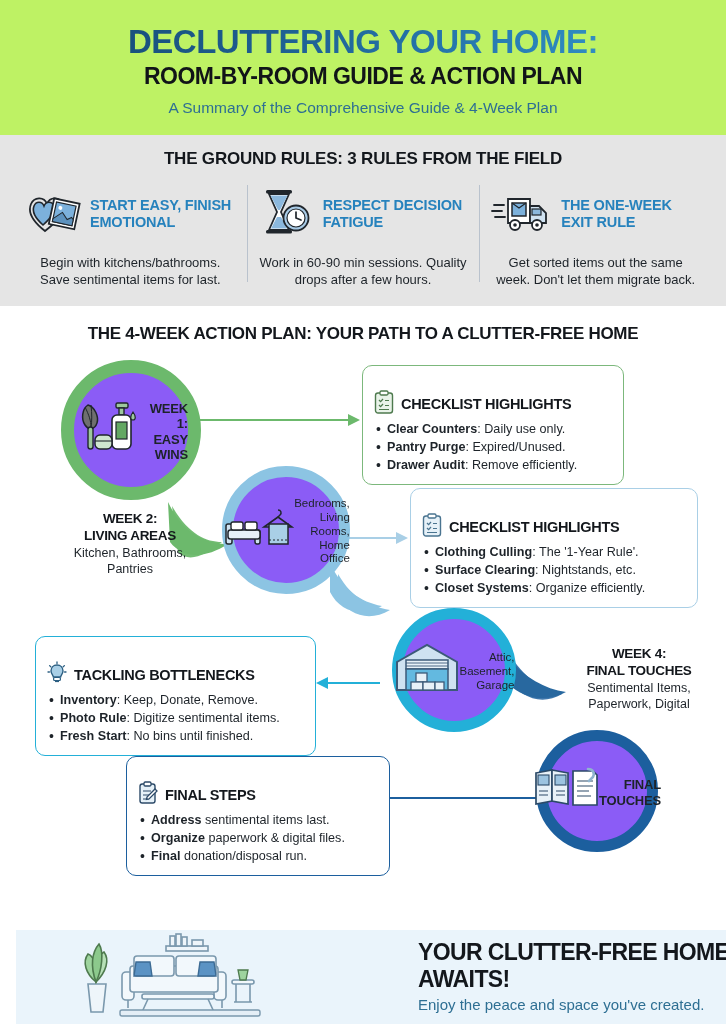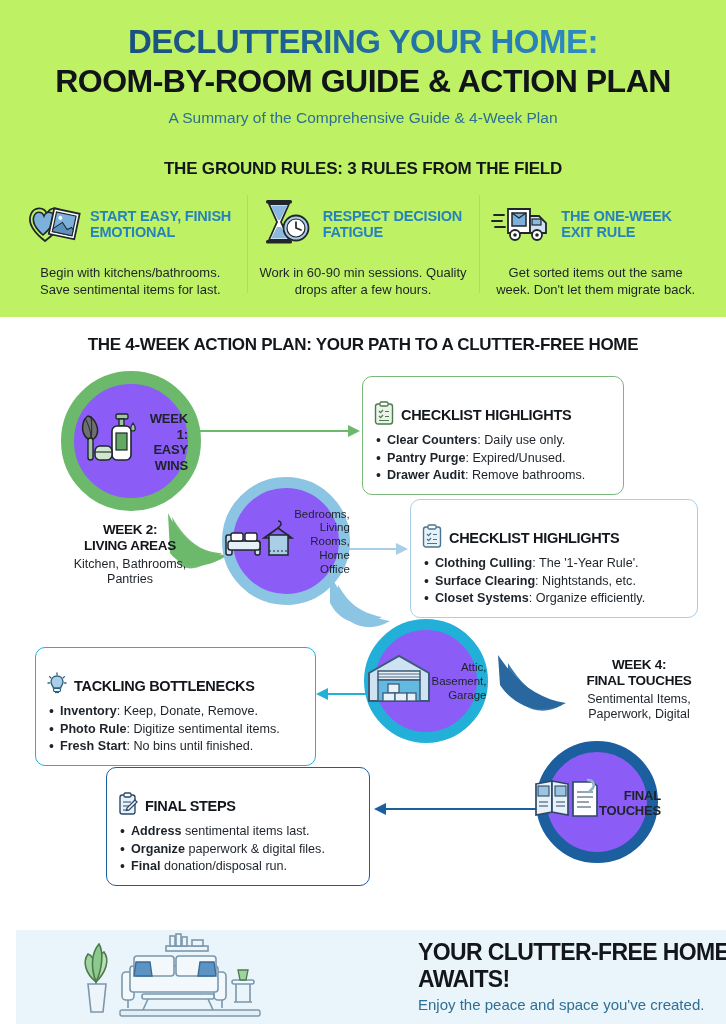--- a/index.html
+++ b/index.html
@@ -17,30 +17,30 @@
     padding: 24px 20px 18px;
     text-align: center;
   }
   .title-line1 {
     font-size: 33px; font-weight: 800; letter-spacing: -0.5px;
     background: linear-gradient(90deg,#17496f 0%, #1d5d8f 35%, #2a82b8 75%, #3e9fd0 100%);
     -webkit-background-clip: text; background-clip: text; color: transparent;
     line-height: 1.1;
   }
   .title-line2 {
-    font-size: 32px; font-weight: 800; color: #111418;
+    font-size: 23px; font-weight: 800; color: #111418;
     letter-spacing: -0.5px; line-height: 1.15; margin-top: 3px;
   }
   .subtitle {
     font-size: 15.5px; color: #2e6f93; margin-top: 9px; font-weight: 400;
   }
 
   
   .rules-band {
-    background: #bef264;
+    background: #e5e5e5;
     padding: 14px 14px 18px;
   }
   .rules-title {
     text-align: center; font-size: 17px; font-weight: 800;
     color: #13171c; letter-spacing: -0.2px; margin-bottom: 14px;
   }
   .rules-row { display: flex; }
   .rule-col {
     flex: 1; padding: 0 11px; position: relative;
   }
@@ -253,21 +253,21 @@
           <rect x="23" y="18" width="12" height="8" rx="2" fill="#fff" stroke="#20262c" stroke-width="1.4"></rect>
           <path d="M56 6 C59 6 60 9 58 11 L56 13" fill="none" stroke="#20262c" stroke-width="1.5"></path>
           <path d="M56 13 L42 23 H70 Z" fill="none" stroke="#20262c" stroke-width="1.6"></path>
           <rect x="47" y="20" width="19" height="20" fill="#a9cfe6" stroke="#20262c" stroke-width="1.5"></rect>
           <path d="M47 36 H66" stroke="#20262c" stroke-width="1" stroke-dasharray="2 2"></path>
         </svg>
       </span>
       <div class="c-caption">Bedrooms,<br>Living Rooms,<br>Home Office</div>
     </div>
 
-    <div class="circle" style="left:364px; top:302px; width:124px; height:124px; border:11px solid #23b0d8;">
+    <div class="circle" style="left:392px; top:302px; width:124px; height:124px; border:11px solid #23b0d8;">
       <span>
         <svg width="66" height="52" viewBox="0 0 66 52">
           <path d="M3 20 L33 3 L63 20 V48 H3 Z" fill="#cfe2f1" stroke="#3c5a78" stroke-width="2"></path>
           <rect x="12" y="18" width="42" height="9" fill="#e8f1f8" stroke="#3c5a78" stroke-width="1.5"></rect>
           <path d="M12 21 H54 M12 24 H54" stroke="#3c5a78" stroke-width="0.9"></path>
           <rect x="12" y="27" width="42" height="21" fill="#63b9e0" stroke="#3c5a78" stroke-width="1.5"></rect>
           <rect x="22" y="31" width="11" height="9" fill="#e8f1f8" stroke="#3c5a78" stroke-width="1.3"></rect>
           <rect x="17" y="40" width="12" height="8" fill="#e8f1f8" stroke="#3c5a78" stroke-width="1.3"></rect>
           <rect x="29" y="40" width="12" height="8" fill="#e8f1f8" stroke="#3c5a78" stroke-width="1.3"></rect>
           <rect x="41" y="40" width="9" height="8" fill="#e8f1f8" stroke="#3c5a78" stroke-width="1.3"></rect>
@@ -314,21 +314,21 @@
             <path d="M5 10 L6.6 11.6 L9 9" stroke="#4e7a4e" stroke-width="1.3" fill="none"></path>
             <path d="M5 15 L6.6 16.6 L9 14" stroke="#4e7a4e" stroke-width="1.3" fill="none"></path>
             <path d="M11 10.5 H15 M11 15.5 H15 M5 19.5 H15" stroke="#4e7a4e" stroke-width="1.2"></path>
           </svg>
         </span>
         <span class="card-title">CHECKLIST HIGHLIGHTS</span>
       </div>
       <ul>
         <li><b>Clear Counters</b><span>: Daily use only.</span></li>
         <li><b>Pantry Purge</b><span>: Expired/Unused.</span></li>
-        <li><b>Drawer Audit</b><span>: Remove bathrooms.</span></li>
+        <li><b>Drawer Audit</b><span>: Remove efficiently.</span></li>
       </ul>
     </div>
 
     <div class="card" style="left:410px; top:182px; width:288px; border:1.6px solid #a9cfe6;">
       <div class="card-head">
         <span>
           <svg width="20" height="24" viewBox="0 0 20 24">
             <rect x="1.5" y="3" width="17" height="20" rx="2.5" fill="#e6f1f8" stroke="#4a7490" stroke-width="1.4"></rect>
             <rect x="6" y="1" width="8" height="4" rx="1.3" fill="#fff" stroke="#4a7490" stroke-width="1.3"></rect>
             <path d="M5 10 L6.6 11.6 L9 9" stroke="#4a7490" stroke-width="1.3" fill="none"></path>
@@ -357,21 +357,21 @@
         </span>
         <span class="card-title">TACKLING BOTTLENECKS</span>
       </div>
       <ul>
         <li><b>Inventory</b><span>: Keep, Donate, Remove.</span></li>
         <li><b>Photo Rule</b><span>: Digitize sentimental items.</span></li>
         <li><b>Fresh Start</b><span>: No bins until finished.</span></li>
       </ul>
     </div>
 
-    <div class="card" style="left:106px; top:450px; width:264px; border:1.6px solid #1c5f9e;">
+    <div class="card" style="left:126px; top:450px; width:264px; border:1.6px solid #1c5f9e;">
       <div class="card-head">
         <span>
           <svg width="20" height="24" viewBox="0 0 20 24">
             <rect x="2" y="3" width="15" height="19" rx="2.2" fill="#e6f1f8" stroke="#2c4a68" stroke-width="1.4"></rect>
             <rect x="6" y="1" width="7" height="4" rx="1.2" fill="#fff" stroke="#2c4a68" stroke-width="1.3"></rect>
             <path d="M5 10 H13 M5 14 H13 M5 18 H11" stroke="#2c4a68" stroke-width="1.2"></path>
             <path d="M17 8 L19 10 L11 18 L8.5 18.5 L9 16 Z" fill="#fff" stroke="#2c4a68" stroke-width="1.3"></path>
           </svg>
         </span>
         <span class="card-title">FINAL STEPS</span>

